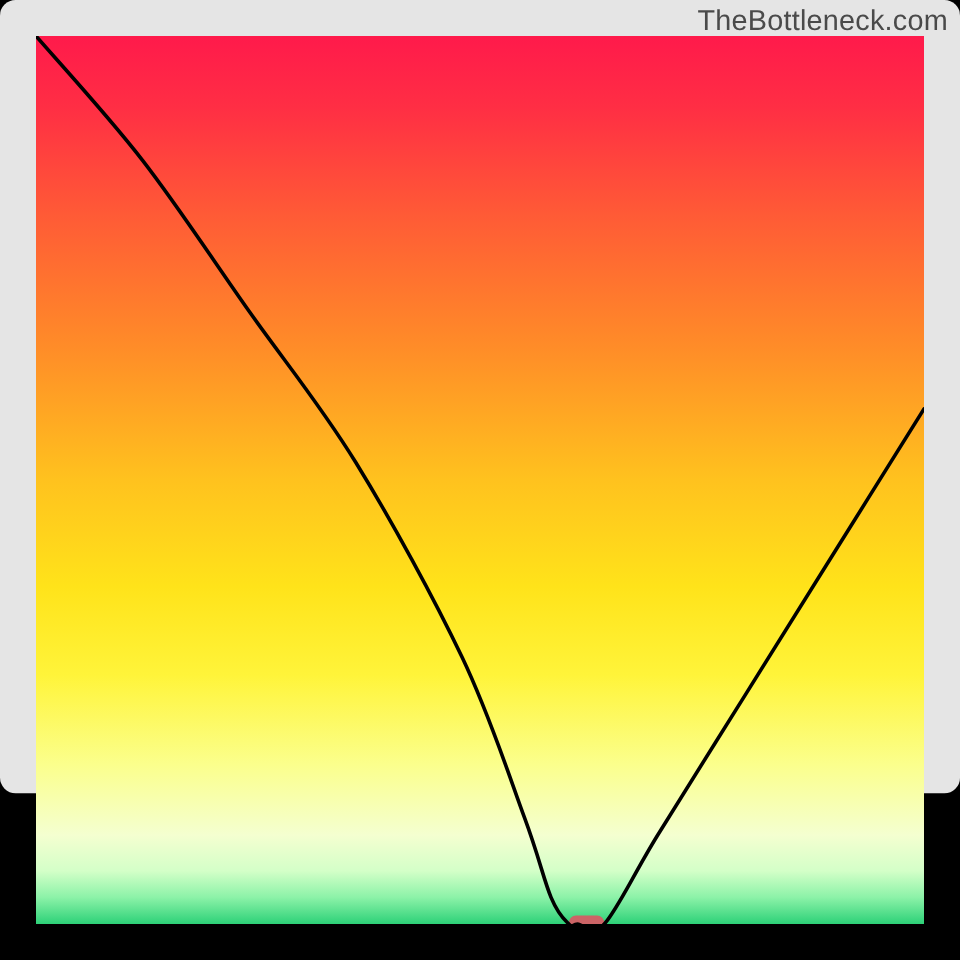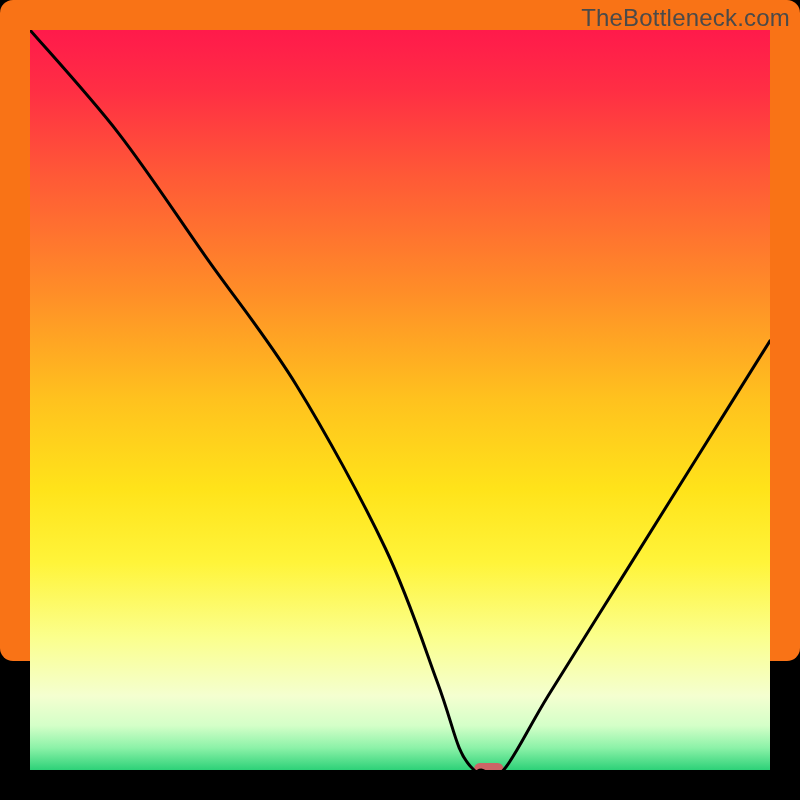--- a/index.html
+++ b/index.html
@@ -8,21 +8,21 @@
     width: 800px;
     height: 800px;
     background: #000;
     overflow: hidden;
     font-family: Arial, Helvetica, sans-serif;
   }
   .frame {
     position: relative;
     width: 800px;
     height: 661px;
-    background: #f97316;
+    background: #e5e5e5;
     border-radius: 13px;
   }
   .watermark {
     position: absolute;
     top: 4px;
     right: 10px;
     color: #4a4a4a;
     font-size: 24px;
     font-weight: 500;
     letter-spacing: 0.2px;

